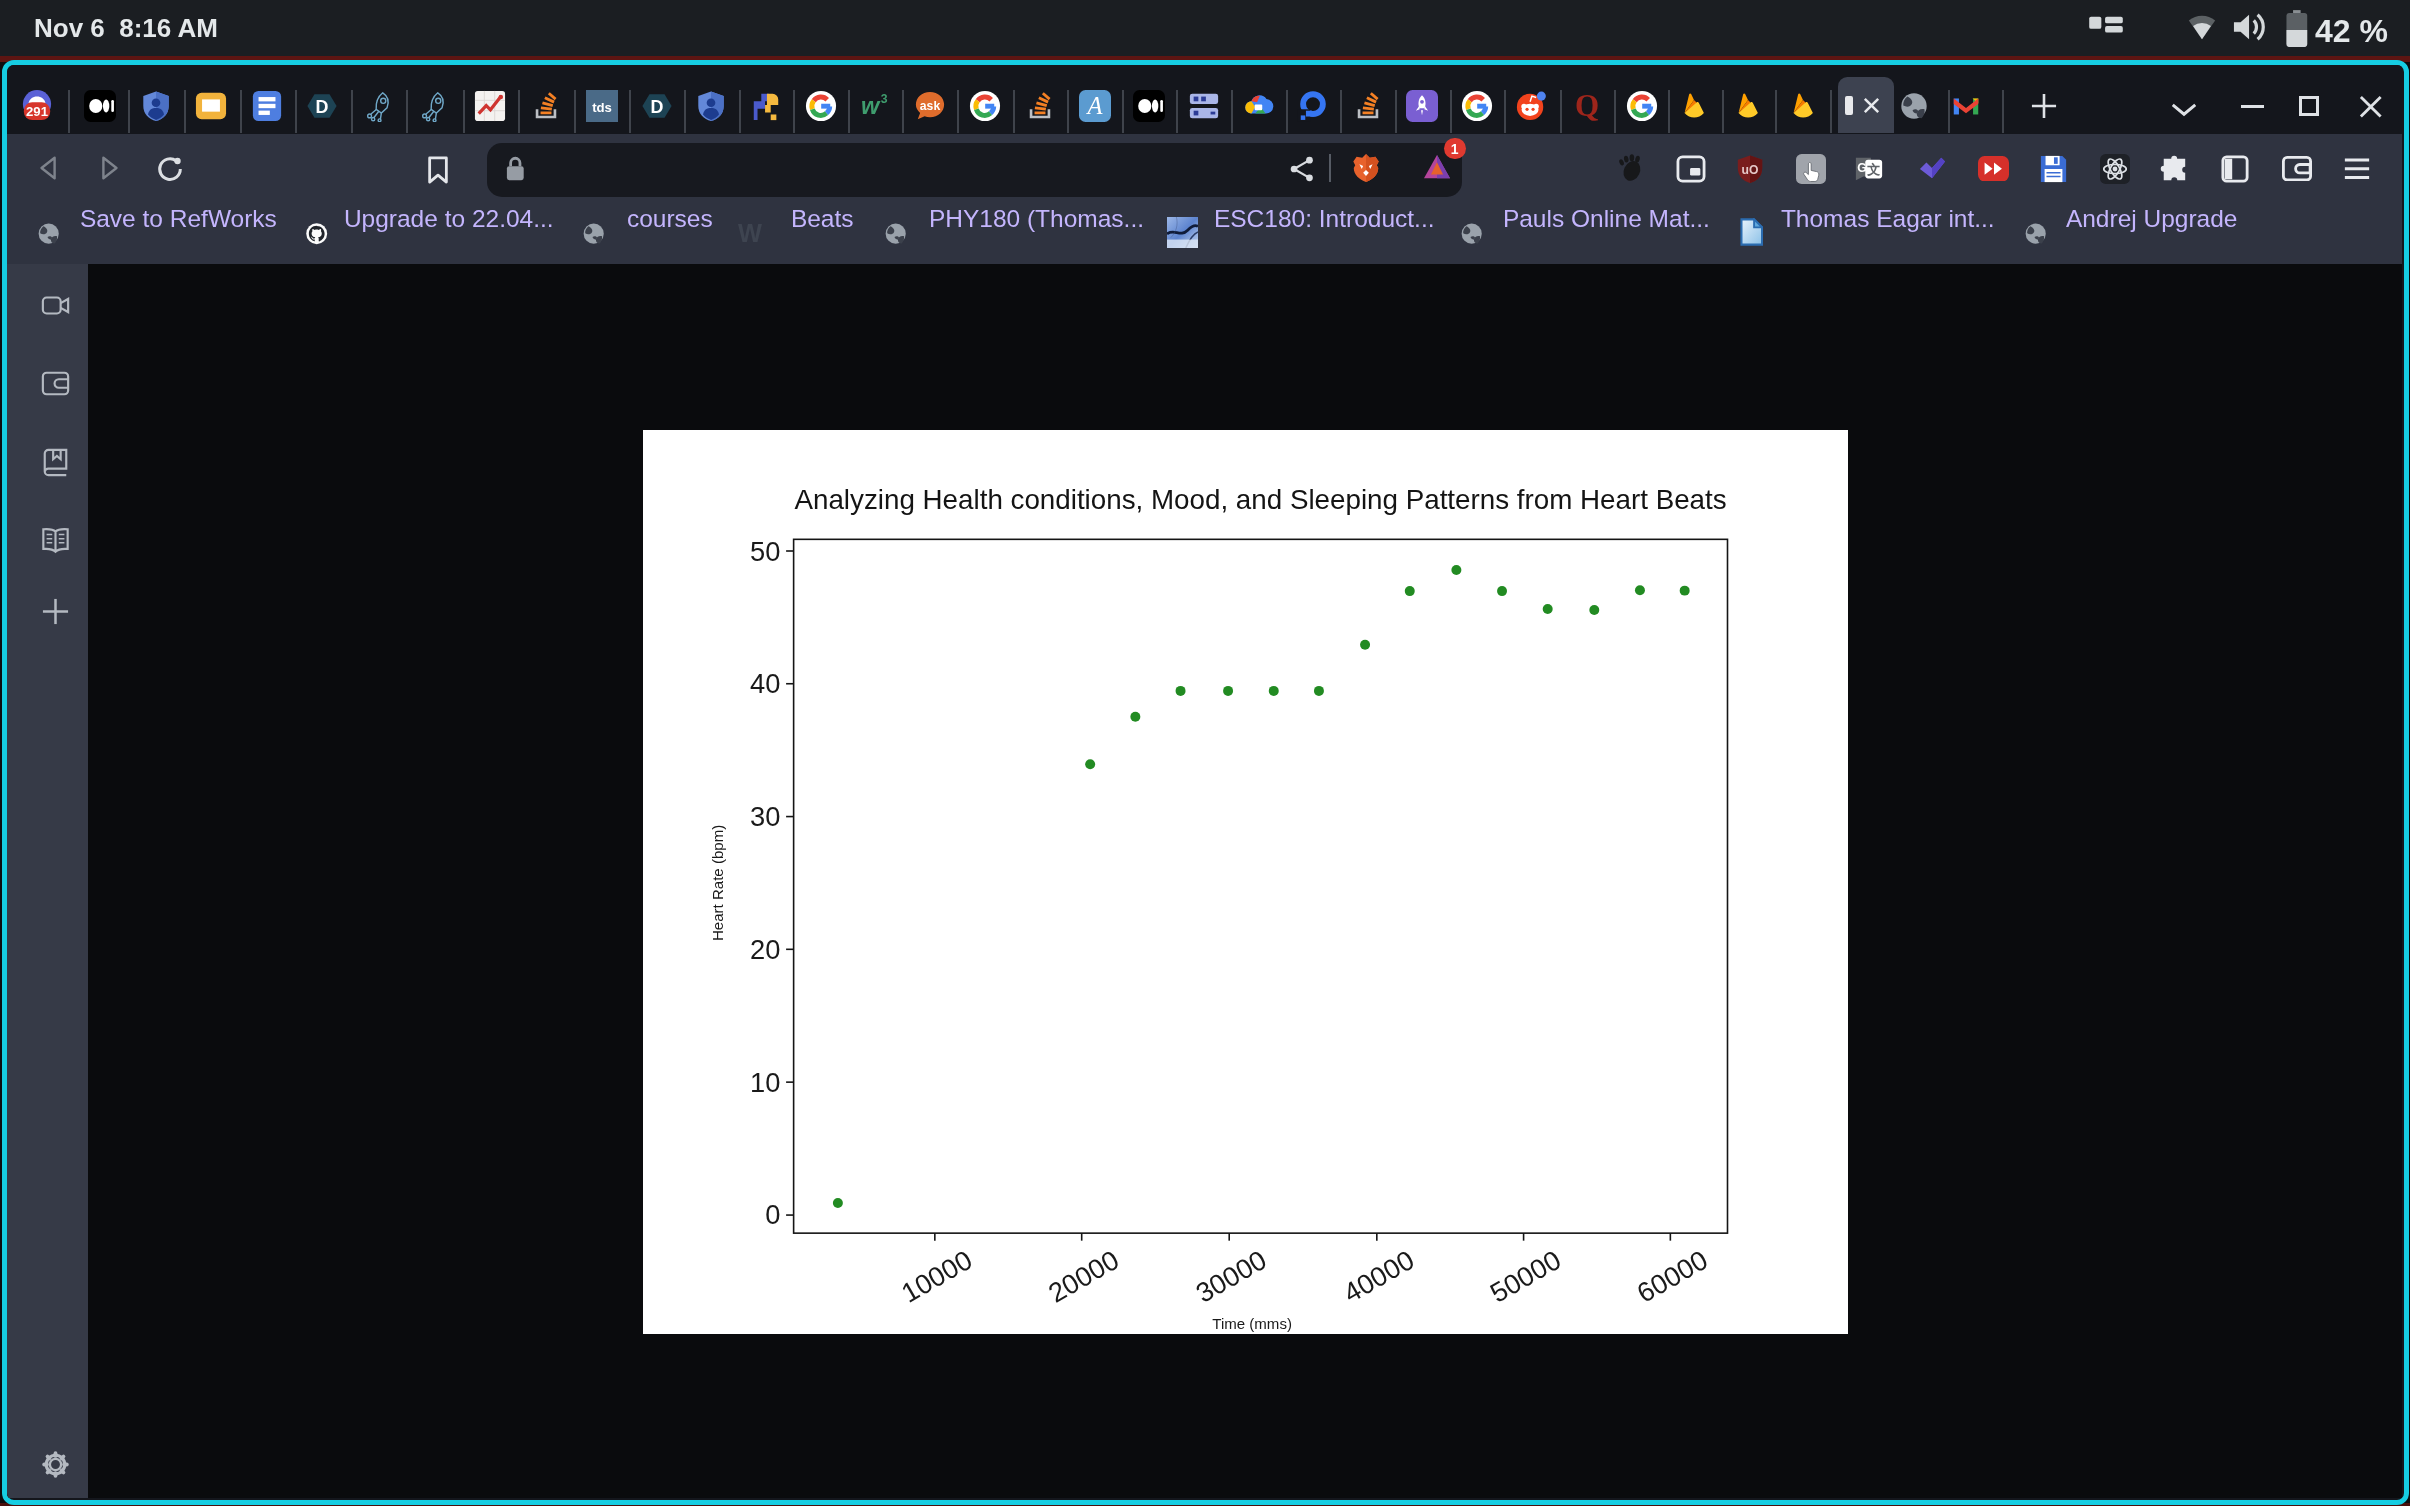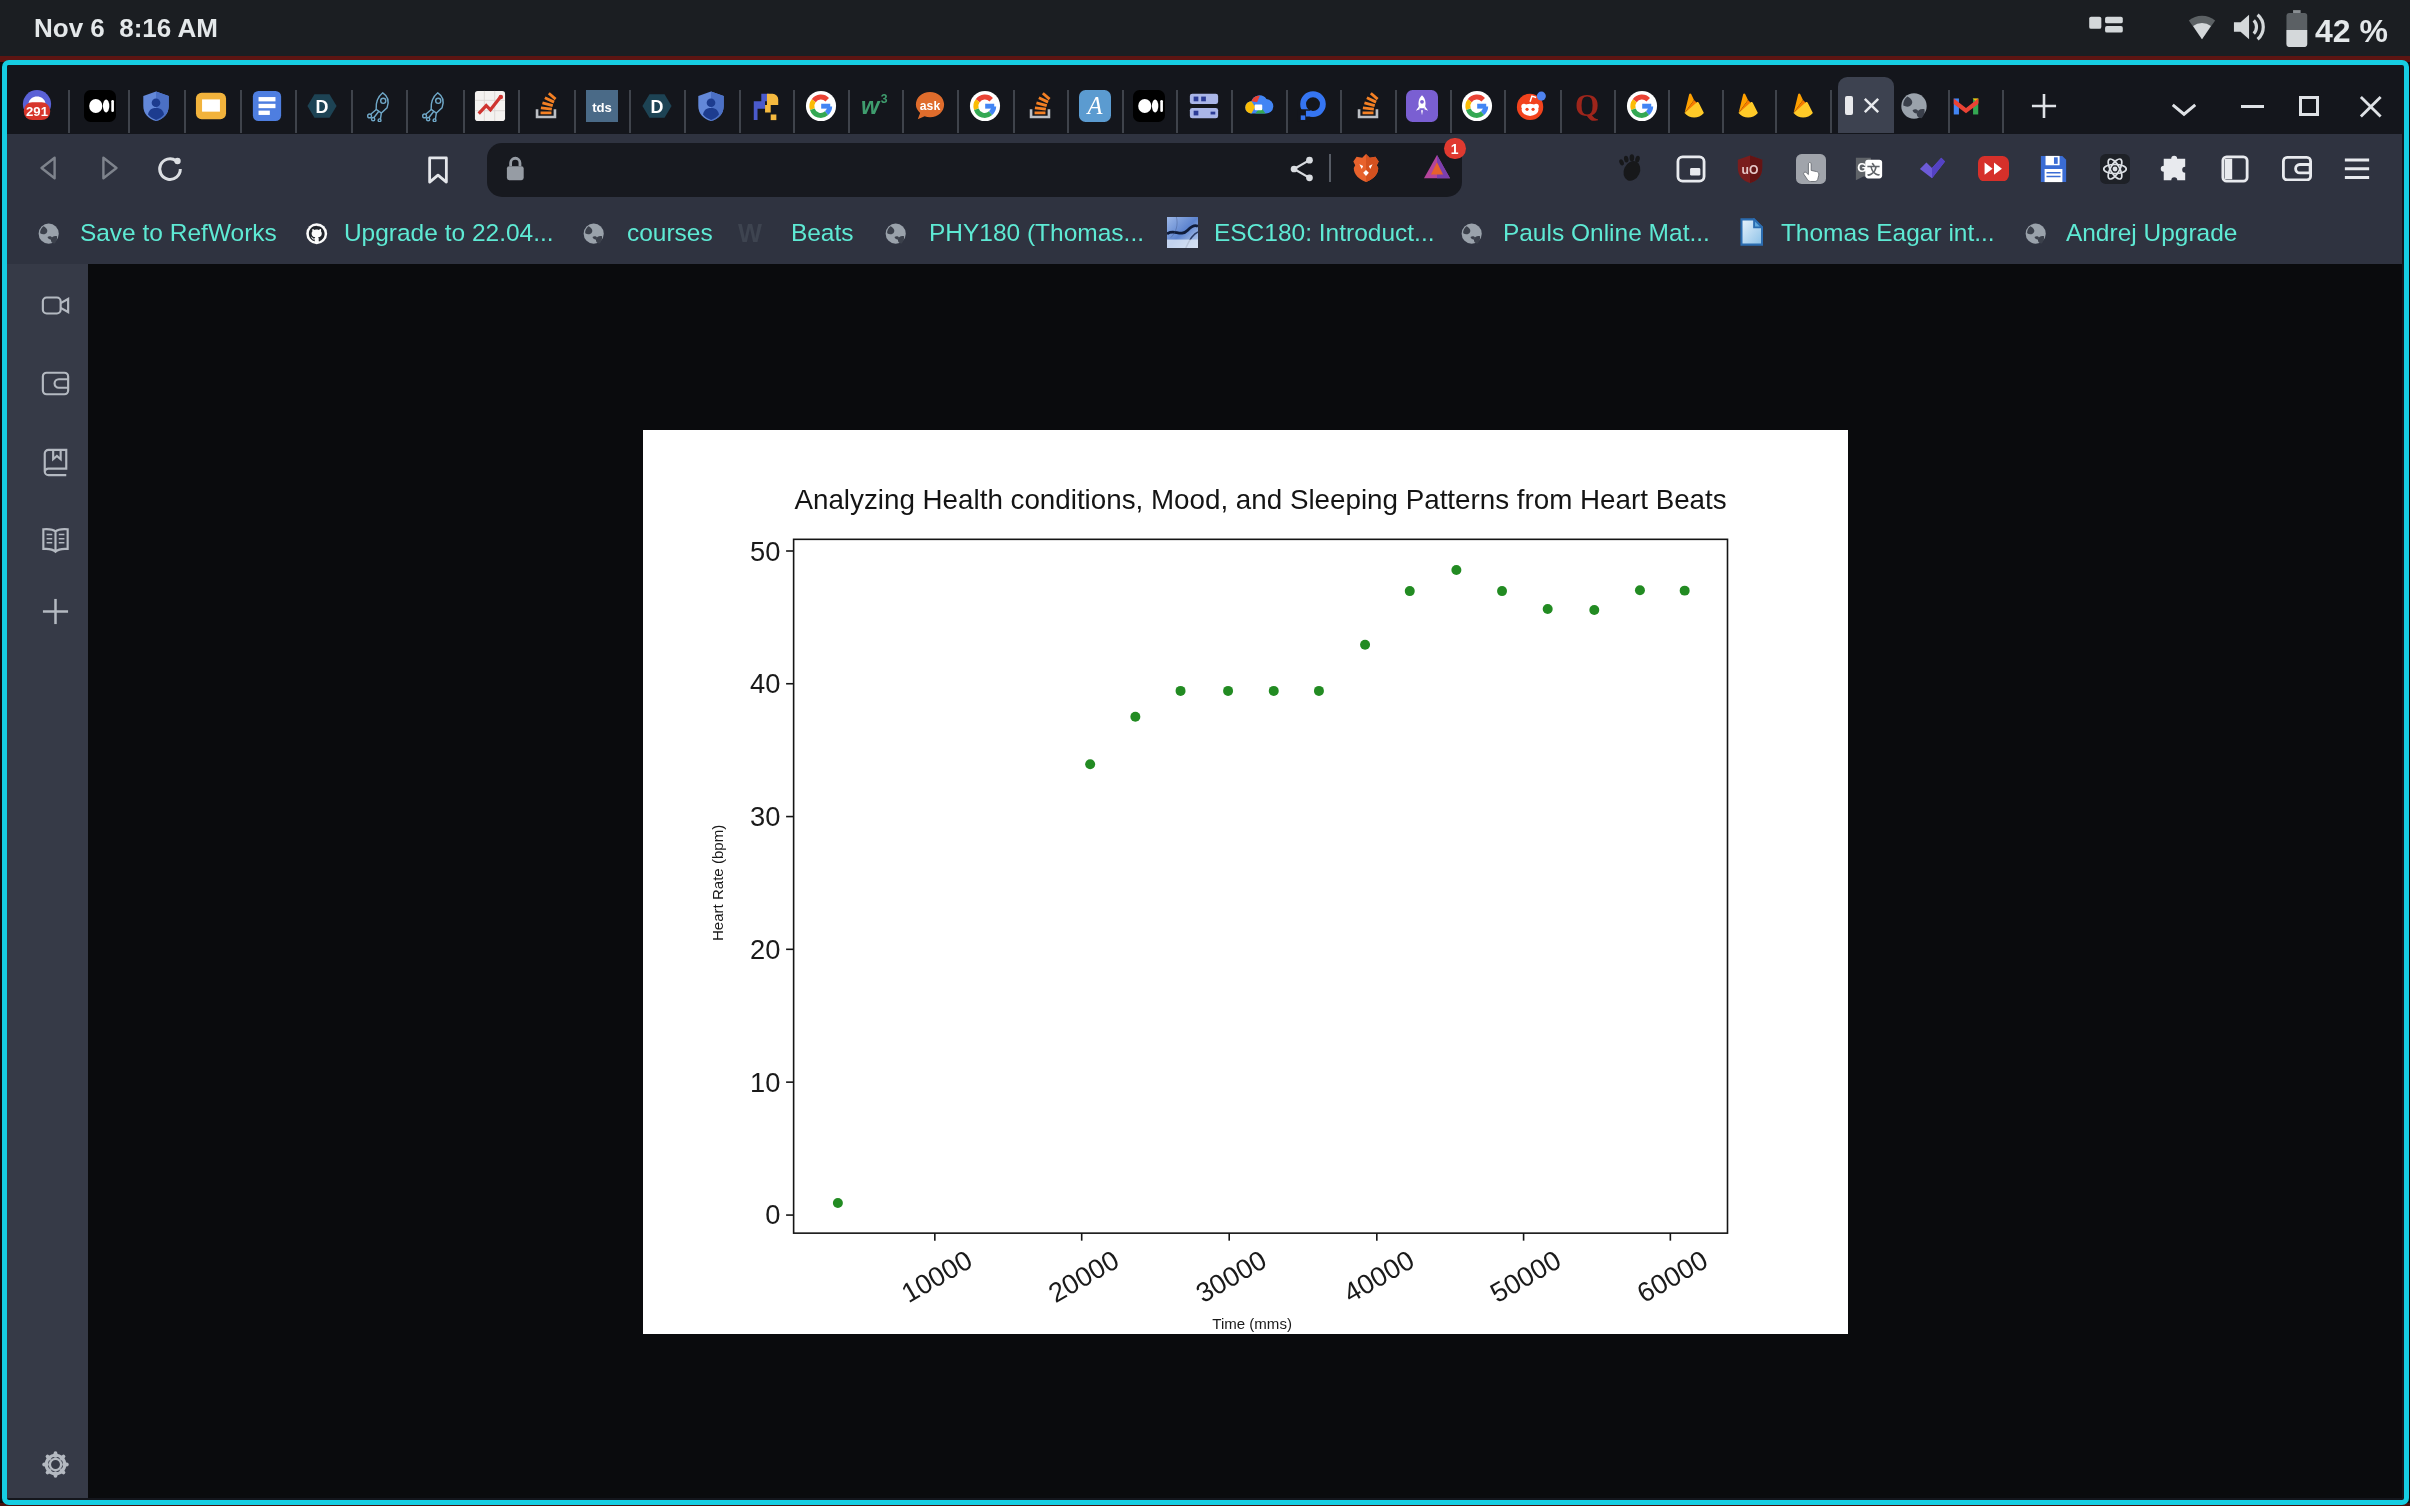--- a/index.html
+++ b/index.html
@@ -1,30 +1,30 @@
 <!DOCTYPE html>
 <html style="font-size:15px"><head>
 <meta charset="utf-8">
 <style>
   * { margin:0; padding:0; box-sizing:border-box; }
   html,body { width:2411px; height:1507px; overflow:hidden; background:#0c0d10; font-family:"Liberation Sans", sans-serif; }
   #sysbar { position:absolute; left:0; top:0; width:2411px; height:56px; background:#1b1e22;text-align:right; }
   #clock { position:absolute; left:34px; top:13px; font-size:26px; font-weight:700; color:#e4e8ea;}
   #wall { position:absolute; left:0; top:56px; width:2411px; height:5.6px; background:#5d1512; }
   #wallb { position:absolute; left:0; top:1503px; width:2411px; height:3.8px; background:#4a100d; }
-  #win { position:absolute; left:1.9px; top:60px; width:2407px; height:1445px; border:5.6px solid #16cde2; border-radius:7px; background:#14161c; overflow:hidden; }
+  #win { position:absolute; left:1.9px; top:60px; width:2407px; height:1445px; border:5.6px solid #16cde2; border-radius:12px; background:#14161c; overflow:hidden; }
   #tabstrip { position:absolute; left:0; top:0; width:2395px; height:69px; background:#14161c; }
   #navbar { position:absolute; left:0; top:69px; width:2395px; height:68px; background:#2f3340; }
   #bookbar { position:absolute; left:0; top:137px; width:2395px; height:62px; background:#2f3340; }
   #content { position:absolute; left:0; top:199px; width:2395px; height:1234px; background:#0a0b0d; }
   #sidebar { position:absolute; left:0; top:199px; width:81px; height:1234px; background:#363a47; }
   .sep { position:absolute; width:1.9px; top:24.5px; height:43px; background:#3f434b; }
   .ticon { position:absolute; top:24.5px; width:32px; height:32px; }
   .bicon { position:absolute; top:19px; width:25.4px; height:25.4px; }
-  .btxt { position:absolute; top:17px; font-size:24.5px; color:#5eead4; white-space:nowrap; }
+  .btxt { position:absolute; top:3px; font-size:24.5px; color:#c4b5fd; white-space:nowrap; }
   .sbi { position:absolute; left:34px; width:29px; height:29px; }
   #figure { position:absolute; left:636px; top:365px; width:1205px; height:904px; background:#ffffff; }
 </style>
 </head>
 <body>
 <div id="sysbar">
   <div id="clock">Nov 6&nbsp; 8:16 AM</div>
   <svg style="position:absolute;left:2089px;top:13px" width="34" height="28" viewBox="0 0 36 30" fill="#d4d8da">
     <rect x="0" y="4" width="13" height="13" rx="2"></rect>
       <rect x="17" y="4" width="19" height="7" rx="2"></rect>

